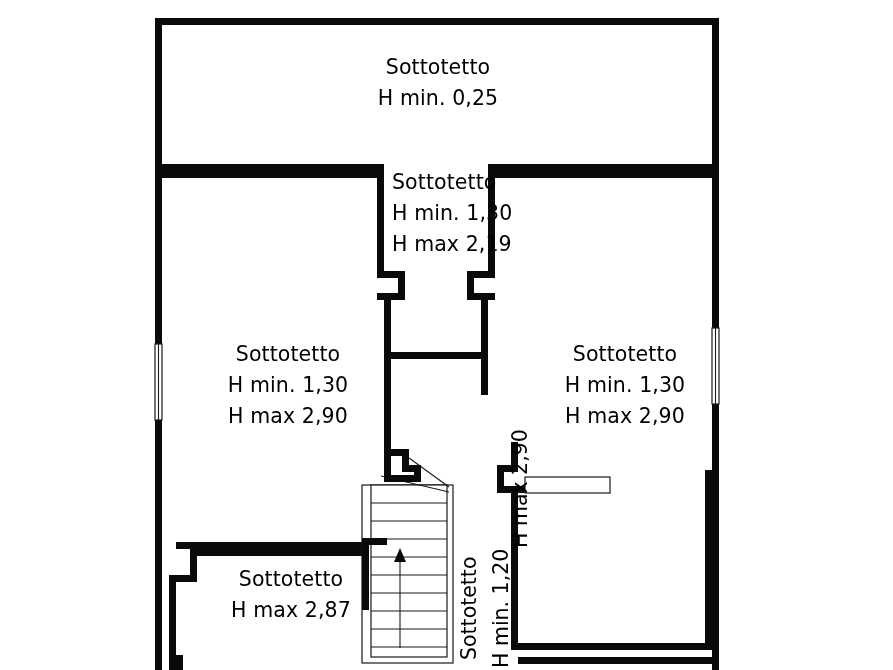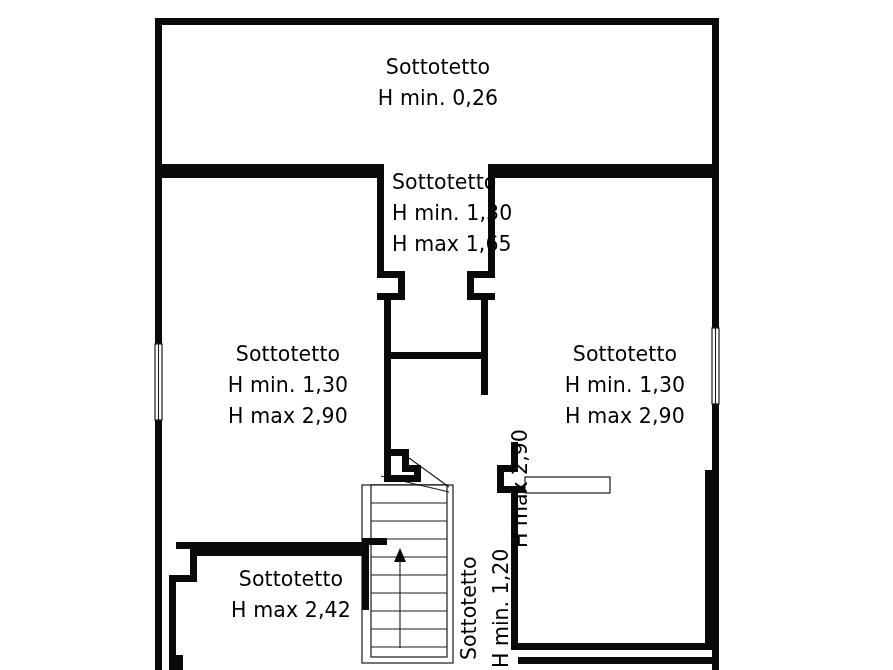--- a/index.html
+++ b/index.html
@@ -207,43 +207,43 @@
       <rect class="wall" x="402" y="449" width="7" height="22"></rect>
       <rect class="wall" x="402" y="465" width="19" height="7"></rect>
       <rect class="wall" x="414" y="465" width="7" height="16"></rect>
       <rect class="wall" x="384" y="475" width="37" height="7"></rect>
     </g>
 
   </svg>
 
   <div class="room-label" style="left: 316px; top: 52px; width: 244px;">
     <span class="ln">Sottotetto</span>
-    <span class="ln">H min. 0,26</span>
+    <span class="ln">H min. 0,25</span>
   </div>
 
   <div class="room-label" style="left: 392px; top: 167px; width: 130px; text-align: left;">
     <span class="ln">Sottotetto</span>
     <span class="ln">H min. 1,30</span>
-    <span class="ln">H max 1,65</span>
+    <span class="ln">H max 2,19</span>
   </div>
 
   <div class="room-label" style="left: 195px; top: 339px; width: 186px;">
     <span class="ln">Sottotetto</span>
     <span class="ln">H min. 1,30</span>
     <span class="ln">H max 2,90</span>
   </div>
 
   <div class="room-label" style="left: 532px; top: 339px; width: 186px;">
     <span class="ln">Sottotetto</span>
     <span class="ln">H min. 1,30</span>
     <span class="ln">H max 2,90</span>
   </div>
 
   <div class="room-label" style="left: 198px; top: 564px; width: 186px;">
     <span class="ln">Sottotetto</span>
-    <span class="ln">H max 2,42</span>
+    <span class="ln">H max 2,87</span>
   </div>
 
   <div class="vert-label" style="left: 457px; top: 660px;">Sottotetto</div>
   <div class="vert-label" style="left: 489px; top: 668px;">H min. 1,20</div>
   <div class="vert-label" style="left: 508px; top: 548px;">H max 2,90</div>
 
 </div>
 
 </body></html>

